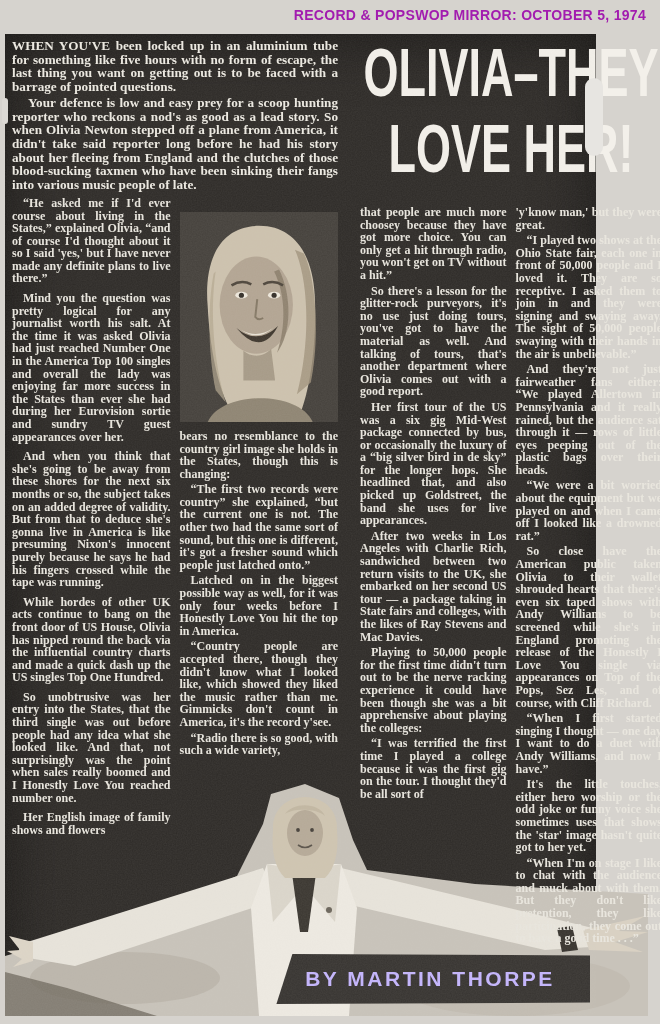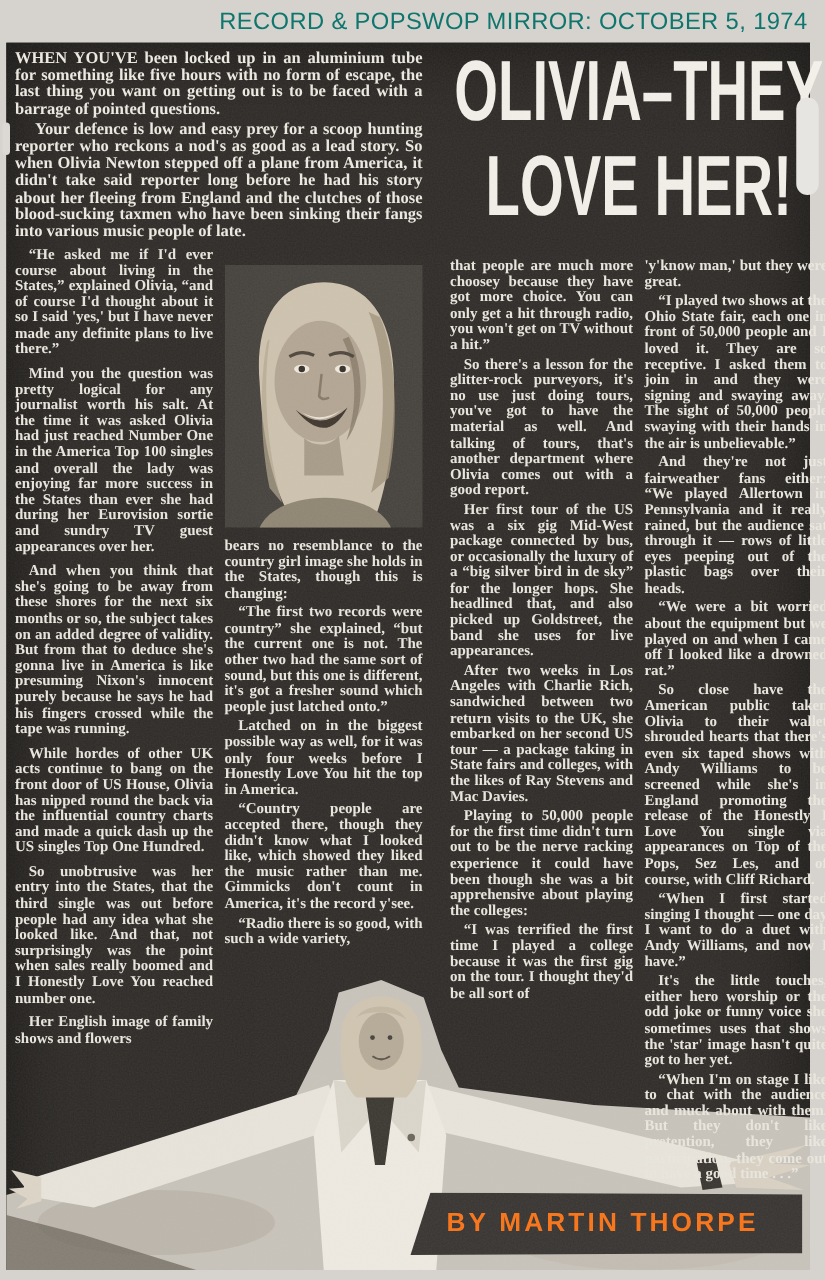--- a/index.html
+++ b/index.html
@@ -1,21 +1,21 @@
 <!DOCTYPE html>
 <html><head>
 <meta charset="utf-8">
 <style>
   html,body{margin:0;padding:0;background:#b9b6b1;}
   .page{position:relative;width:660px;height:1024px;background:#d6d3ce;overflow:hidden;
         font-family:"Liberation Serif",serif;}
   .masthead{position:absolute;top:7px;right:14px;z-index:6;
-        font-family:"Liberation Sans",sans-serif;font-weight:normal;font-size:19px;
-        color:#0f766e;letter-spacing:0.3px;}
-  .article-box{position:absolute;left:5px;top:34px;width:643px;height:982px;background:#2e2b28;
+        font-family:"Liberation Sans",sans-serif;font-weight:bold;font-size:14px;
+        color:#a21caf;letter-spacing:0.3px;}
+  .article-box{position:absolute;left:5px;top:34px;width:591px;height:982px;background:#2e2b28;
         box-shadow:inset 0 0 60px rgba(0,0,0,0.55);}
   .left-half{position:absolute;left:7px;top:5px;width:326px;z-index:2;}
   .right-half{position:absolute;left:355px;top:5px;width:302px;z-index:2;}
   .intro{font-size:13.2px;font-weight:bold;color:#edeae2;line-height:1.04;text-align:justify;}
   .intro p{margin:0 0 2px;text-indent:0;}
   .intro p + p{text-indent:16px;}
   .two-cols{display:flex;gap:9px;margin-top:5px;}
   .col{flex:1;min-width:0;font-size:12px;font-weight:bold;color:#e9e6de;line-height:1.05;text-align:justify;}
   .col p{margin:0 0 3px;text-indent:11px;}
   .col1 p{margin-bottom:7px;}
@@ -23,21 +23,21 @@
   .headline{padding:6px 0 4px;}
   .headline-line{font-family:"Liberation Sans",sans-serif;font-weight:bold;font-size:45px;
         color:#f3f0ea;text-align:center;height:76px;line-height:1;letter-spacing:0px;
         transform:scaleY(1.52);transform-origin:50% 18%;white-space:nowrap;}
   .headshot{width:100%;height:212px;display:block;margin:14px 0 7px;}
   .stage{position:absolute;left:0;bottom:0;width:643px;height:256px;z-index:1;}
   .byline{position:absolute;right:6px;bottom:12px;width:320px;height:50px;background:#373431;
         clip-path:polygon(7% 0,100% 3%,100% 97%,2% 100%);
         display:flex;align-items:center;justify-content:center;z-index:3;}
   .byline span{font-family:"Liberation Sans",sans-serif;font-weight:bold;font-size:21px;
-        letter-spacing:2.5px;color:#f97316;}
+        letter-spacing:2.5px;color:#c4b5fd;}
   .grain{position:absolute;left:0;top:0;width:100%;height:100%;z-index:4;pointer-events:none;}
   .edge-pill{position:absolute;right:-7px;top:44px;width:18px;height:78px;background:#e7e5e1;
         border-radius:9px;z-index:5;}
   .edge-nick{position:absolute;left:-3px;top:64px;width:6px;height:26px;background:#dcd9d4;
         border-radius:3px;z-index:5;}
 </style>
 </head>
 <body>
 
 <div class="page">

